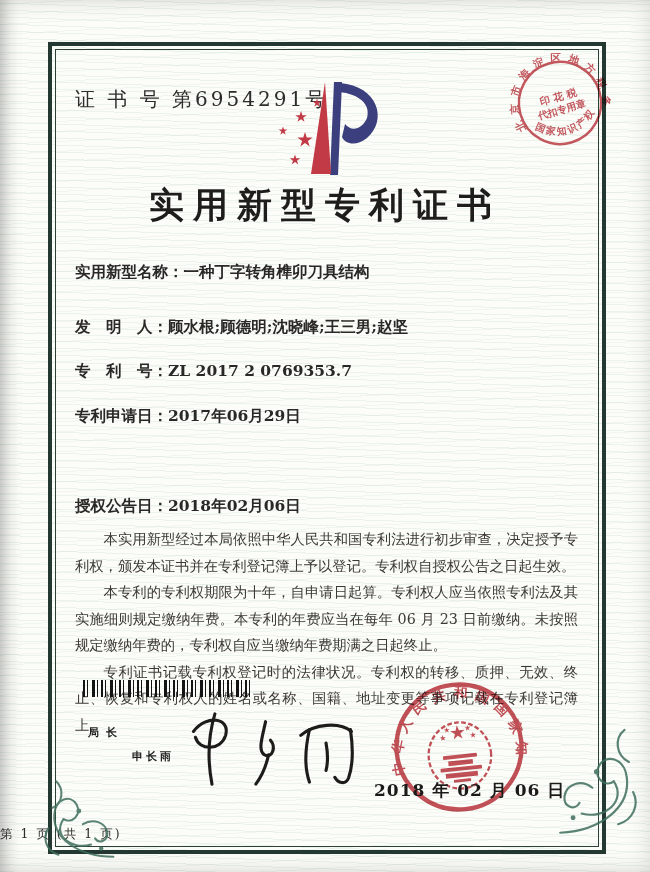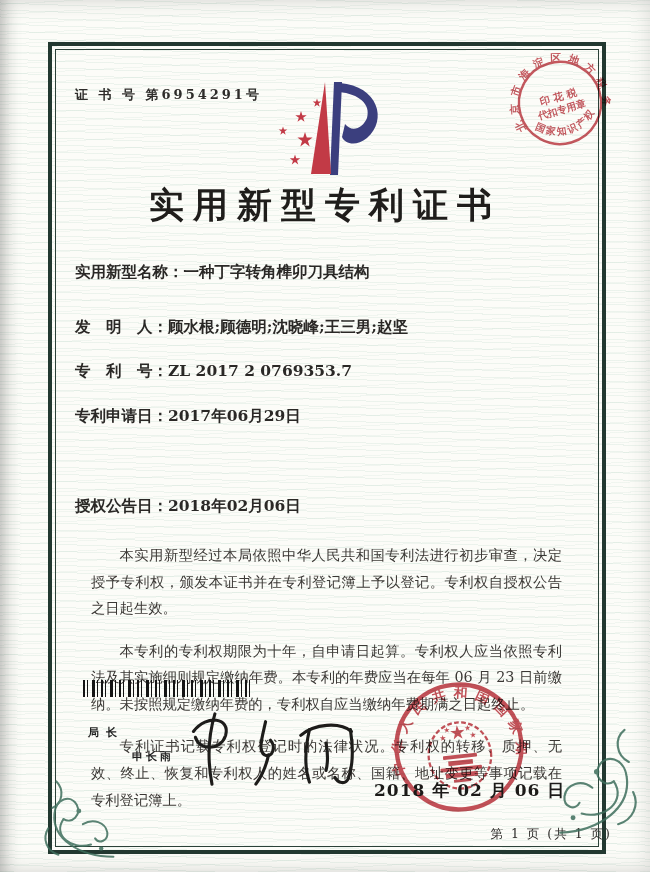--- a/index.html
+++ b/index.html
@@ -9,42 +9,42 @@
       repeating-linear-gradient(2deg, rgba(170,205,188,.20) 0 1px, rgba(0,0,0,0) 1px 7px),
       repeating-linear-gradient(-3deg, rgba(170,205,188,.14) 0 1px, rgba(0,0,0,0) 1px 10px),
       #fcfcf8;
     box-shadow:inset 0 0 22px rgba(60,60,60,.18), inset 14px 0 18px -12px rgba(0,0,0,.25);
     font-family:"DejaVu Serif","Liberation Serif",serif;
     color:#2e2c2a;
   }
   .frame{position:absolute;left:48px;top:42px;width:550px;height:804px;border:4px solid #223830;}
   .frame-inner{position:absolute;inset:3px;border:1.5px solid #2b4138;}
   .abs{position:absolute;}
-  .cert-no{left:75px;top:86px;font-size:13px;font-weight:700;letter-spacing:3px;}
+  .cert-no{left:75px;top:86px;font-size:20px;font-weight:400;letter-spacing:3px;}
   .title{left:0;top:182px;width:650px;text-align:center;font-size:35px;font-weight:700;
          letter-spacing:9px;color:#1f1d1b;}
   .field{left:75px;width:500px;font-size:15.5px;font-weight:600;white-space:nowrap;}
   .f-label{color:#2a2826;}
   .f-value{color:#2a2826;}
   .body-text{left:75px;top:526px;width:503px;font-size:14.3px;line-height:1.86;
              text-align:justify;color:#3b3835;font-weight:500;}
-  .body-text p{margin:16px;text-indent:2em;}
+  .body-text p{margin:0;text-indent:2em;}
   .barcode{left:83px;top:680px;width:168px;height:17px;
     background:repeating-linear-gradient(90deg,
       #141414 0 2px, transparent 2px 4px,
       #141414 4px 5px, transparent 5px 9px,
       #141414 9px 12px, transparent 12px 14px,
       #141414 14px 15px, transparent 15px 18px);}
   .director{left:88px;top:727px;font-family:"Liberation Sans","DejaVu Sans",sans-serif;
             font-weight:700;font-size:11px;color:#1f1f1f;line-height:1.0;}
   .director .t{letter-spacing:7px;}
   .director .n{margin-top:13px;letter-spacing:3px;margin-left:44px;}
   .issue-date{left:374px;top:779px;font-size:17px;font-weight:700;letter-spacing:1px;
               color:#1c1a18;z-index:6;}
-  .footer{left:0;top:826px;width:612px;text-align:right;font-size:12.5px;
+  .footer{left:0;top:826px;width:612px;text-align:left;font-size:12.5px;
           letter-spacing:2px;color:#2e2c2a;}
   .seal{mix-blend-mode:multiply;}
   svg{display:block;}
 </style>
 </head>
 <body>
 
 <div class="paper">
 
   <div class="frame">

